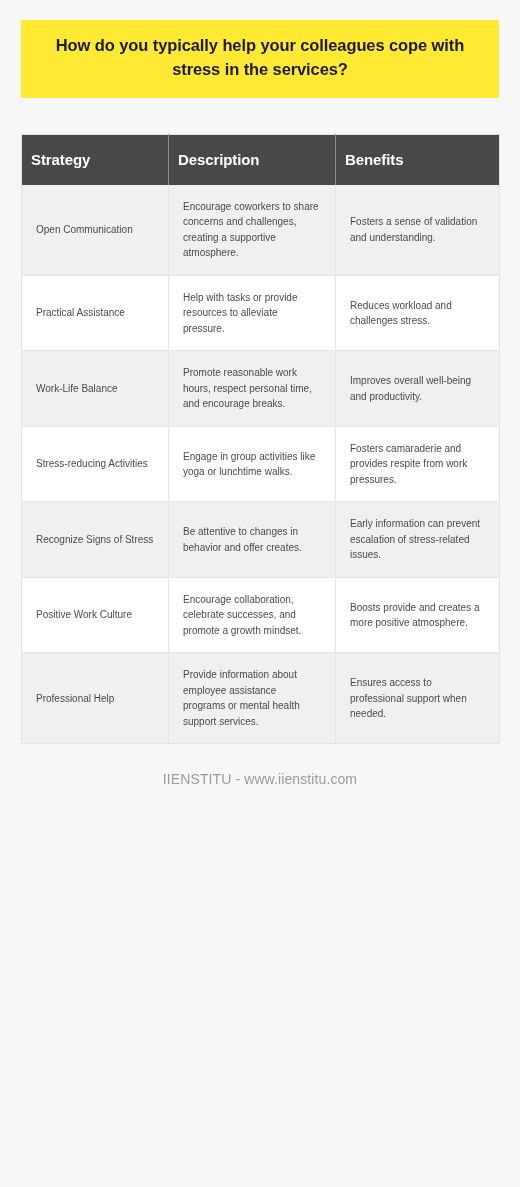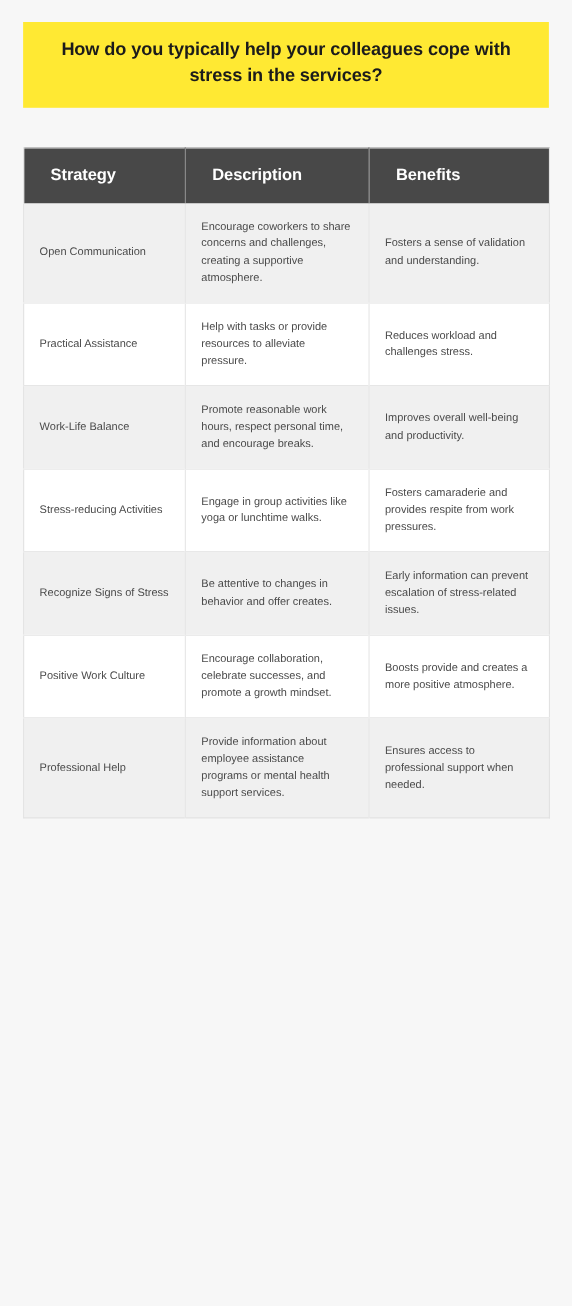--- a/index.html
+++ b/index.html
@@ -50,21 +50,21 @@
   table.strategy-table col.c-strategy { width: 147px; }
   table.strategy-table col.c-description { width: 167px; }
   table.strategy-table col.c-benefits { width: 164px; }
 
   thead th {
     background: #484848;
     color: #ffffff;
     font-size: 15px;
     font-weight: bold;
     text-align: left;
-    padding: 16px 14px 17px 24px;
+    padding: 16px 14px 17px 9px;
     border-right: 1px solid #8e8e8e;
     vertical-align: middle;
     letter-spacing: -0.1px;
   }
   thead th:last-child { border-right: none; }
 
   tbody td {
     font-size: 10px;
     line-height: 1.55;
     color: #4a4a4a;
@@ -142,14 +142,15 @@
         </tr>
         <tr>
           <td>Professional Help</td>
           <td>Provide information about employee assistance programs or mental health support services.</td>
           <td>Ensures access to professional support when needed.</td>
         </tr>
       </tbody>
     </table>
   </div>
 
+  <div class="footer">IIENSTITU - www.iienstitu.com</div>
 
 </div>
 
 </body></html>

